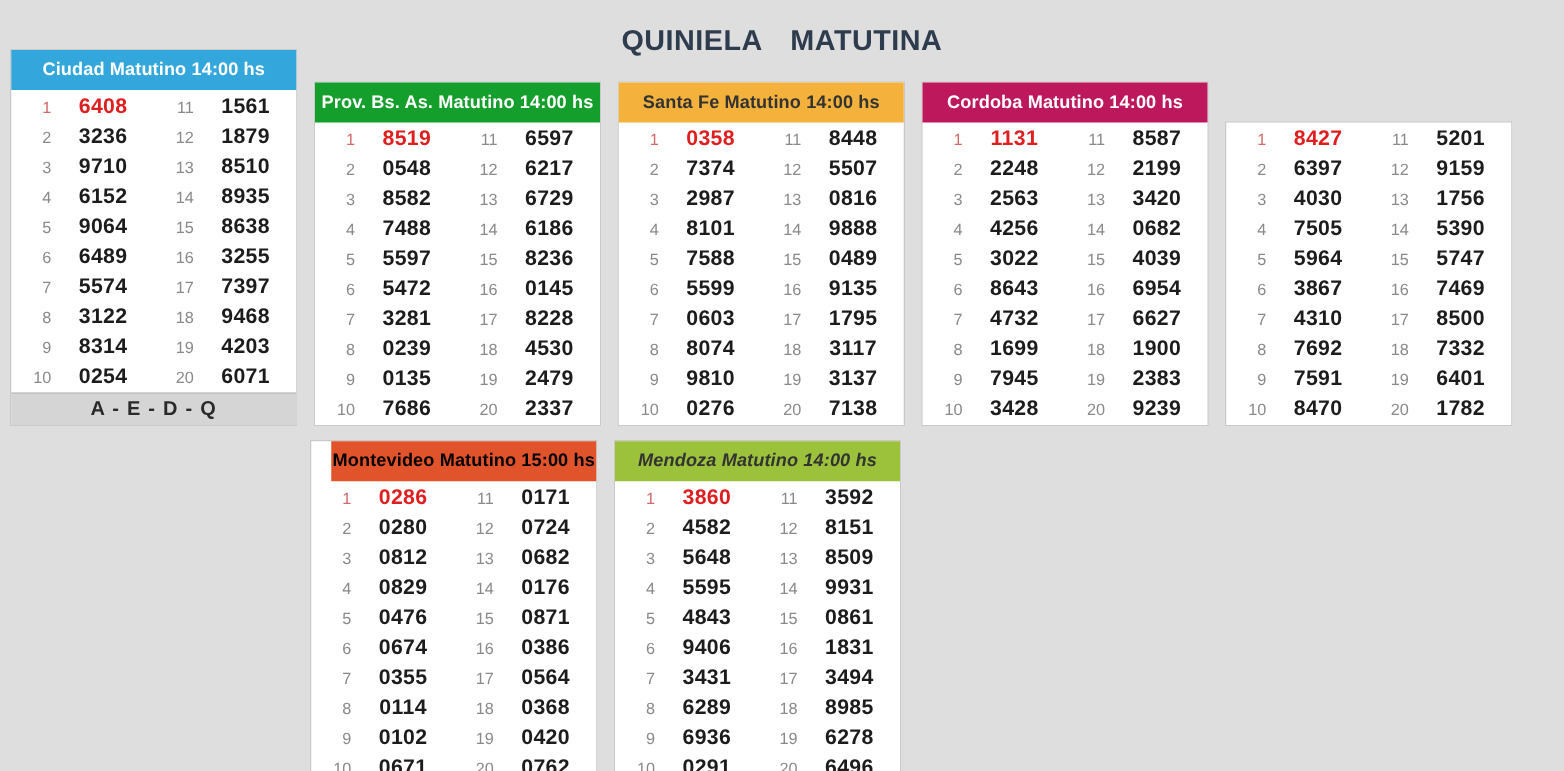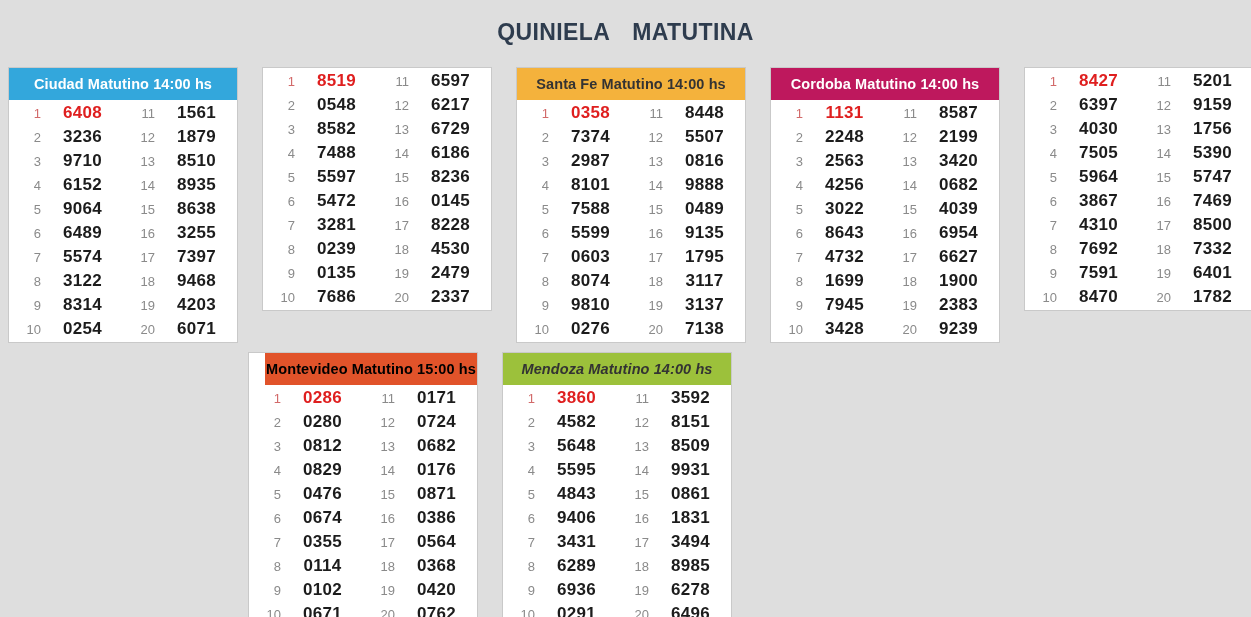--- a/index.html
+++ b/index.html
@@ -13,23 +13,23 @@
     text-align:center;
     padding-top:4px;
     font-size:23px;
     line-height:27px;
     color:#2e3c4e;
     letter-spacing:.4px;
   }
   .page-title .t-bold{font-weight:700;margin-left:22px;}
   .panels-row{
     display:flex;
-    gap:24px;
+    gap:13px;
     padding-left:8px;
-    align-items:flex-start;
+    align-items:flex-end;
   }
   .panels-row.row-1{margin-top:21px;height:274px;}
   .panels-row.row-2{margin-top:11px;padding-left:248px;}
   .panel{
     width:230px;
     background:#ffffff;
     border:1px solid #c9c9c9;
     box-sizing:border-box;
     flex:0 0 auto;
   }
@@ -138,22 +138,24 @@
           <span class="idx">19</span>
           <span class="val">4203</span>
         </div>
         <div class="num-row">
           <span class="idx">10</span>
           <span class="val">0254</span>
           <span class="idx">20</span>
           <span class="val">6071</span>
         </div>
       </div>
-    </section>
-    <section class="panel">
+      <div class="panel-footer">A - E - D - Q</div>
+    </section>
+    <section class="panel">
+      <header class="panel-header" style="background: rgb(20, 158, 44); color: rgb(255, 255, 255);">Prov. Bs. As. Matutino 14:00 hs</header>
       <div class="panel-body">
         <div class="num-row">
           <span class="idx first">1</span>
           <span class="val first">8519</span>
           <span class="idx">11</span>
           <span class="val">6597</span>
         </div>
         <div class="num-row">
           <span class="idx">2</span>
           <span class="val">0548</span>

